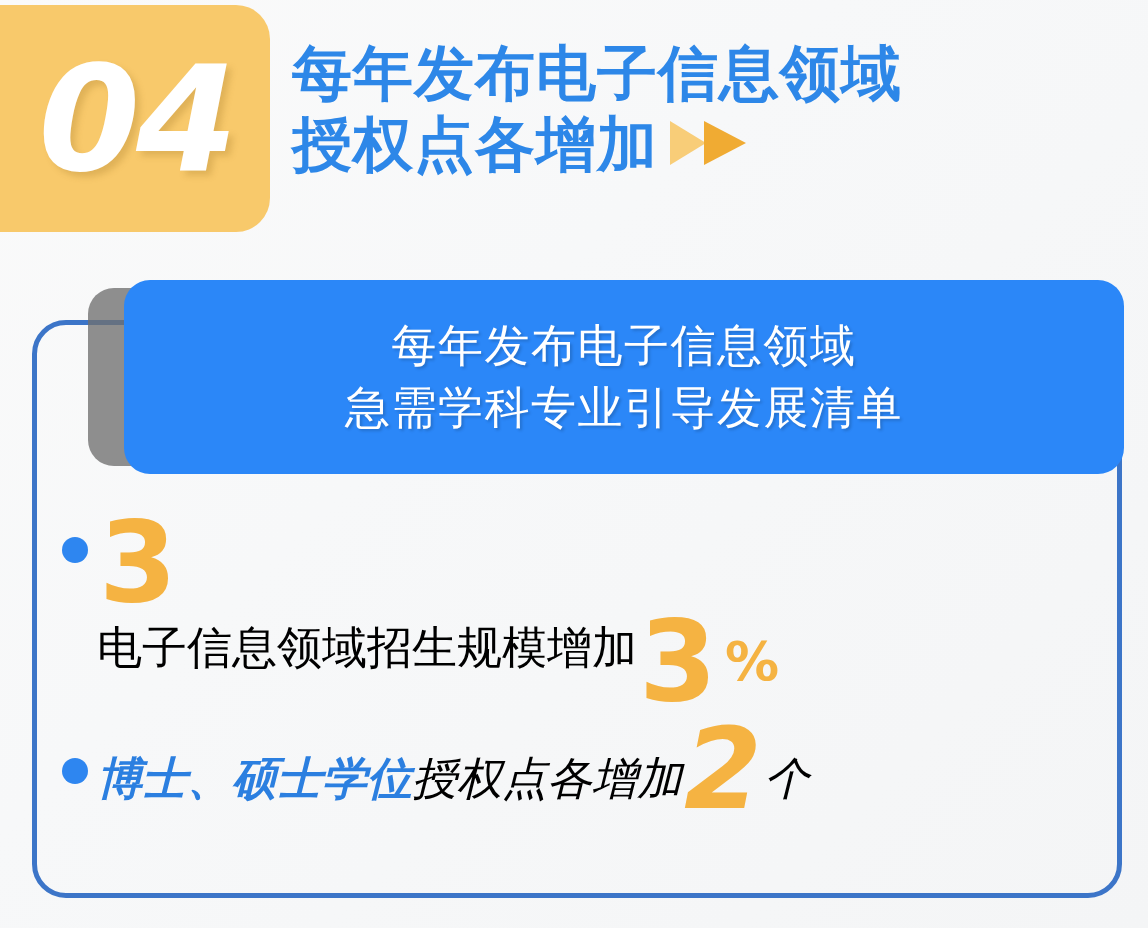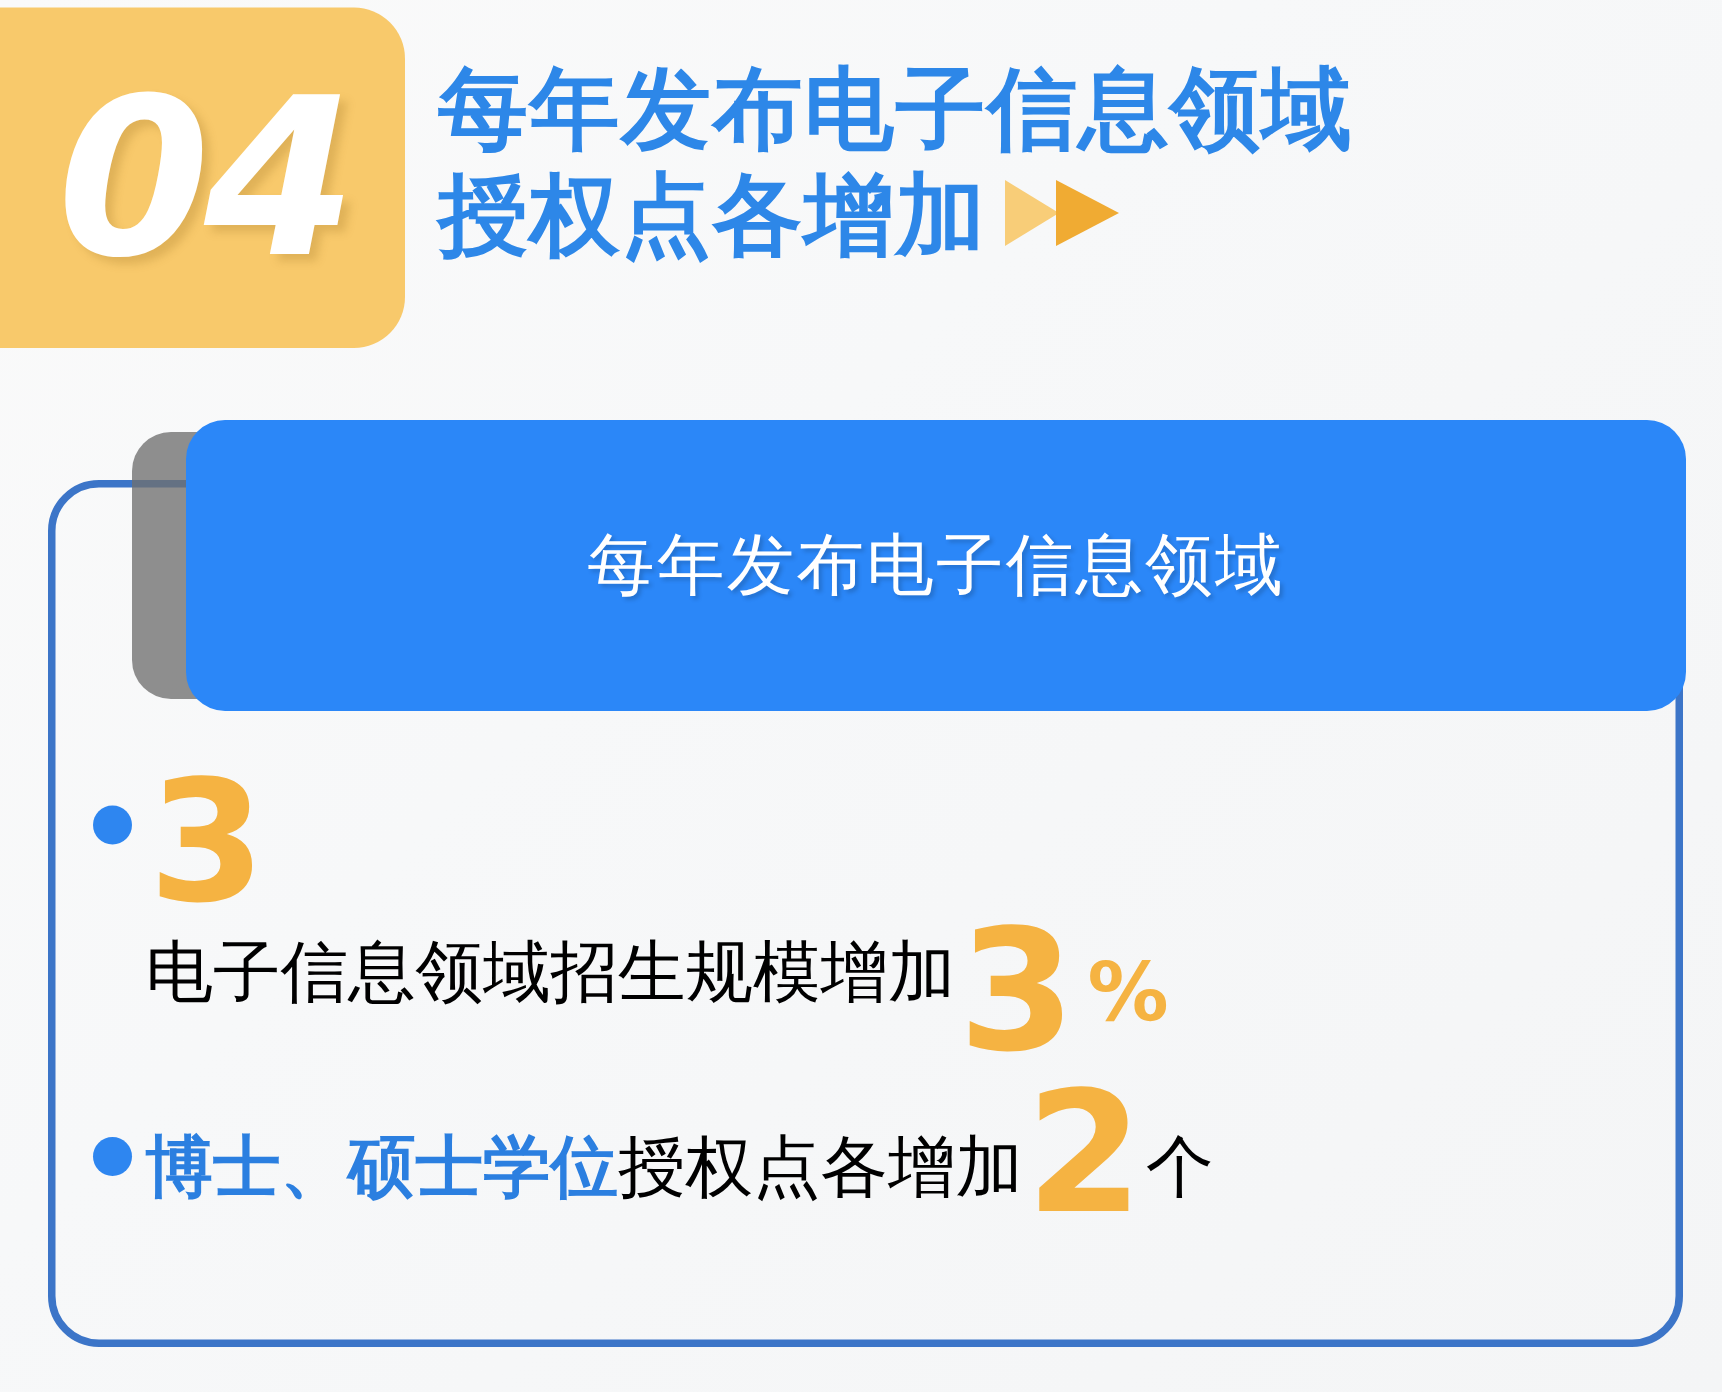--- a/index.html
+++ b/index.html
@@ -193,21 +193,21 @@
     top: 14px;
     margin-left: 6px;
   }
 
   .blue-bold {
     color: #2b7fe0;
     font-weight: bold;
   }
 
   .row-line2 { margin-top: -6px; align-items: center; }
-  .row-bullet2 { margin-top: 2px; }
+  .row-bullet2 { margin-top: 2px; font-style: italic; }
 </style>
 </head>
 <body>
 
 <div class="header">
 
   <div class="number-badge">
     <div class="number-badge-text">04</div>
   </div>
 
@@ -222,20 +222,21 @@
   </div>
 
 </div>
 
 <div class="card"></div>
 
 <div class="banner-shadow"></div>
 
 <div class="banner">
   <span class="bline">每年发布电子信息领域</span>
+  <span class="bline">急需学科专业引导发展清单</span>
 </div>
 
 <div class="bullets">
 
   <div class="bullet">
     <div class="bullet-row">
       <span class="dot"></span>
       <span class="big-num">3</span>
     </div>
     <div class="bullet-row row-line2">

